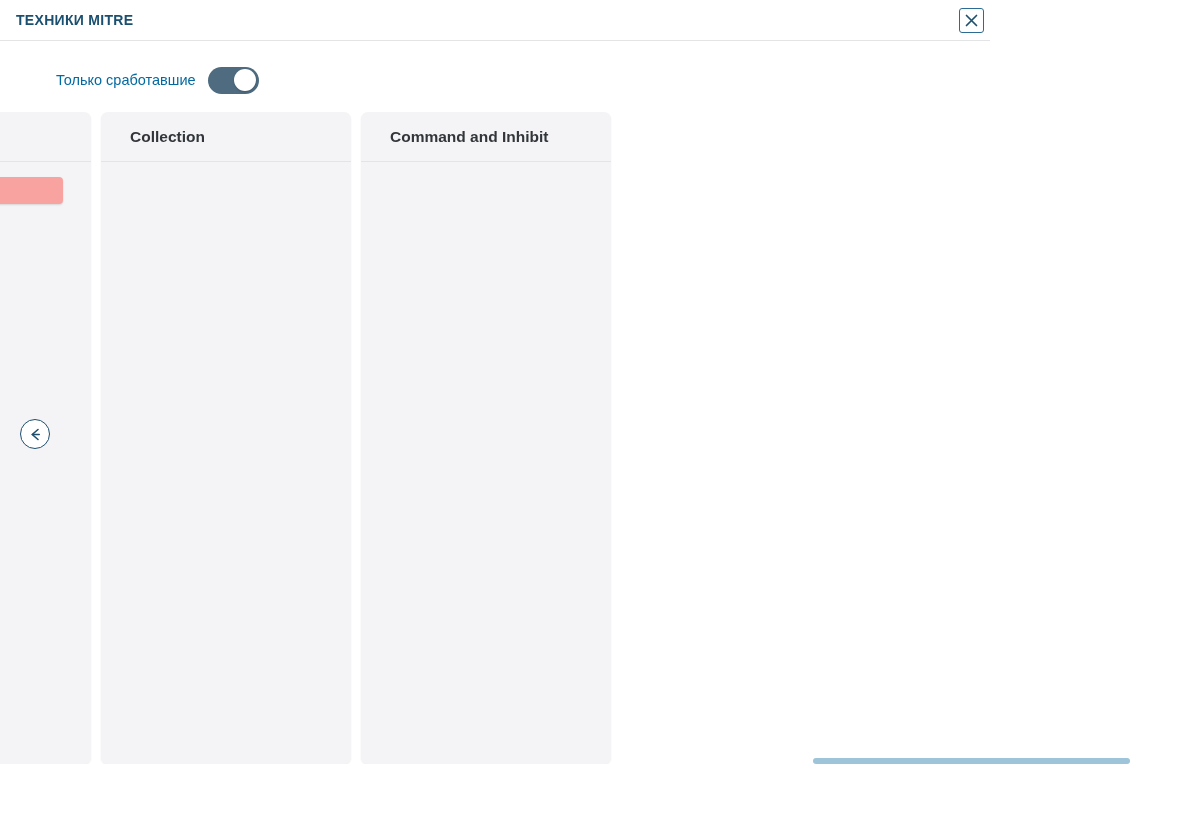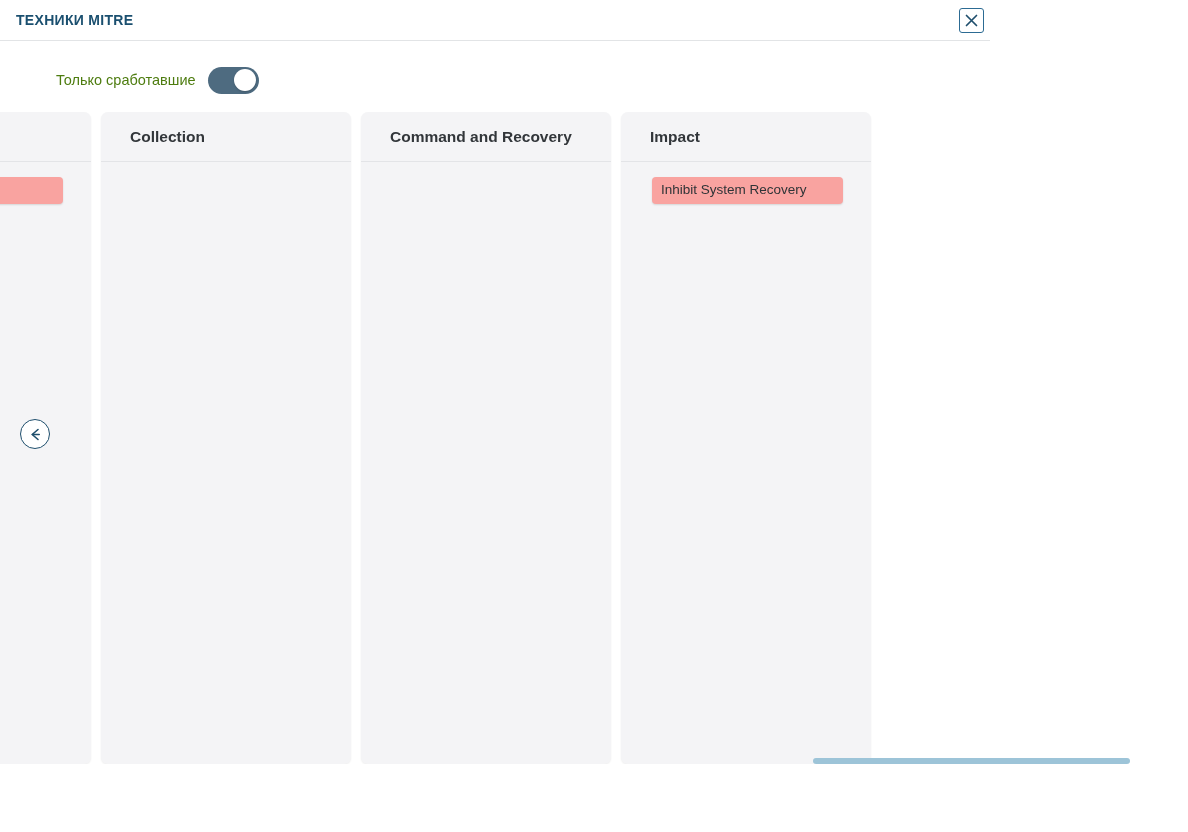--- a/index.html
+++ b/index.html
@@ -63,21 +63,21 @@
     left: 56px;
     top: 64px;
     height: 32px;
     display: flex;
     align-items: center;
     gap: 12px;
   }
 
   .filter-label {
     font-size: 14.5px;
-    color: #4d7c0f;
+    color: #0369a1;
     white-space: nowrap;
     line-height: 1;
   }
 
   .toggle {
     position: relative;
     width: 51px;
     height: 27px;
     border-radius: 14px;
     background: #4e6b80;
@@ -243,34 +243,26 @@
 
       <div class="column">
         <div class="column-header">
           <span class="column-title">Collection</span>
         </div>
         <div class="column-body"></div>
       </div>
 
       <div class="column">
         <div class="column-header">
-          <span class="column-title">Command and Recovery</span>
+          <span class="column-title">Command and Inhibit</span>
         </div>
         <div class="column-body"></div>
       </div>
 
 
-      <div class="column">
-        <div class="column-header">
-          <span class="column-title">Impact</span>
-        </div>
-        <div class="column-body">
-          <div class="technique-tag">Inhibit System Recovery</div>
-        </div>
-      </div>
 
     </div>
   </div>
 
   <div class="nav-prev">
     <span>
       <svg width="17" height="17" viewBox="0 0 17 17">
         <path d="M11 3.5 L5.2 8.5 L11 13.5" stroke="#1f4f6d" stroke-width="1.6" fill="none" stroke-linecap="round" stroke-linejoin="round"></path>
         <path d="M5.4 8.5 L12.2 8.5" stroke="#1f4f6d" stroke-width="1.6" stroke-linecap="round"></path>
       </svg>

